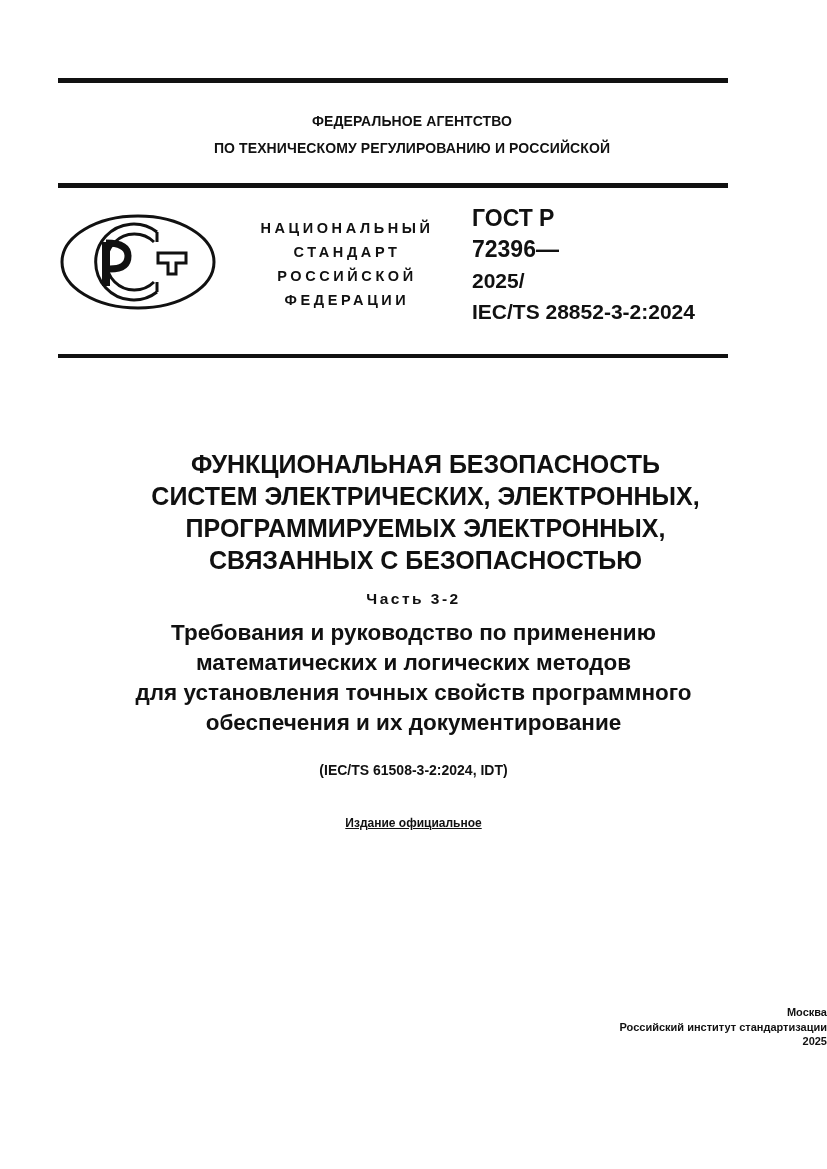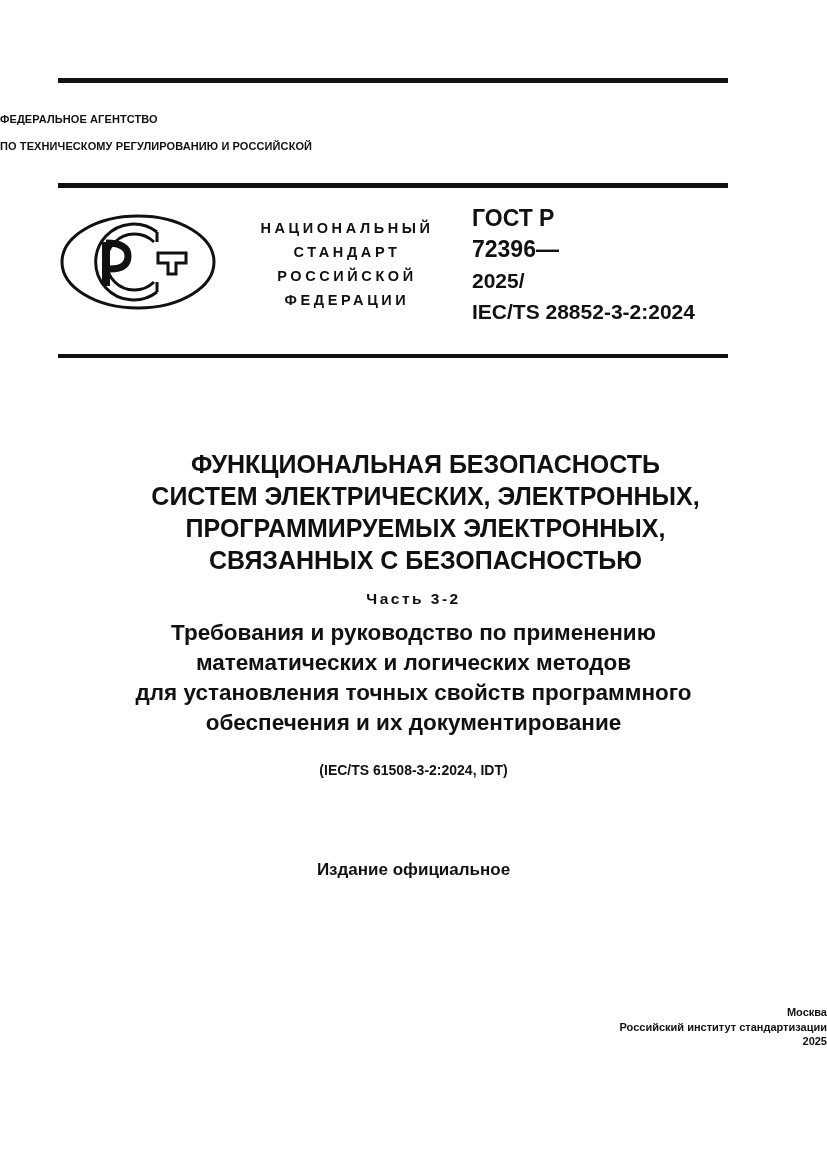--- a/index.html
+++ b/index.html
@@ -1,28 +1,28 @@
 <!DOCTYPE html>
 <html><head>
 <meta charset="utf-8">
 <style>
   html, body { margin: 0; padding: 0; background: #ffffff; }
   body { width: 827px; height: 1169px; position: relative; overflow: hidden; font-family: "Liberation Sans", sans-serif; color: #111111; }
   .rule { position: absolute; left: 58px; width: 670px; height: 5px; background: #111111; }
-  .agency { position: absolute; left: 0; width: 824px; text-align: left; font-weight: bold; font-size: 11px; letter-spacing: 0.1px; }
+  .agency { position: absolute; left: 0; width: 824px; text-align: center; font-weight: bold; font-size: 14px; letter-spacing: 0.1px; }
   .logo { position: absolute; left: 58px; top: 212px; width: 160px; height: 100px; }
   .natstd { position: absolute; left: 238px; top: 216px; width: 218px; text-align: center; font-weight: bold; font-size: 14.5px; letter-spacing: 3.6px; line-height: 24px; }
   .gost { position: absolute; left: 472px; top: 203px; font-weight: bold; font-size: 23px; line-height: 31px; }
   .gost .small { font-size: 21px; }
   .center { position: absolute; left: 0; width: 827px; text-align: center; font-weight: bold; }
   .title { top: 448px; font-size: 25px; line-height: 32px; padding-left: 12px; }
   .part { top: 590px; font-size: 15.5px; letter-spacing: 2.5px; }
   .subtitle { top: 618px; font-size: 22.5px; line-height: 30px; }
   .ref { top: 762px; font-size: 14px; }
-  .edition { top: 860px; font-size: 17px; }
+  .edition { top: 816px; font-size: 12px; text-decoration: underline; }
   .imprint { top: 1005px; font-size: 11px; line-height: 14.5px; text-align: right; }
 </style>
 </head>
 <body>
 
 <div class="rule" style="top:78px;"></div>
 
 <div class="agency" style="top:113px;">ФЕДЕРАЛЬНОЕ АГЕНТСТВО</div>
 <div class="agency" style="top:140px;">ПО ТЕХНИЧЕСКОМУ РЕГУЛИРОВАНИЮ И РОССИЙСКОЙ</div>
 

